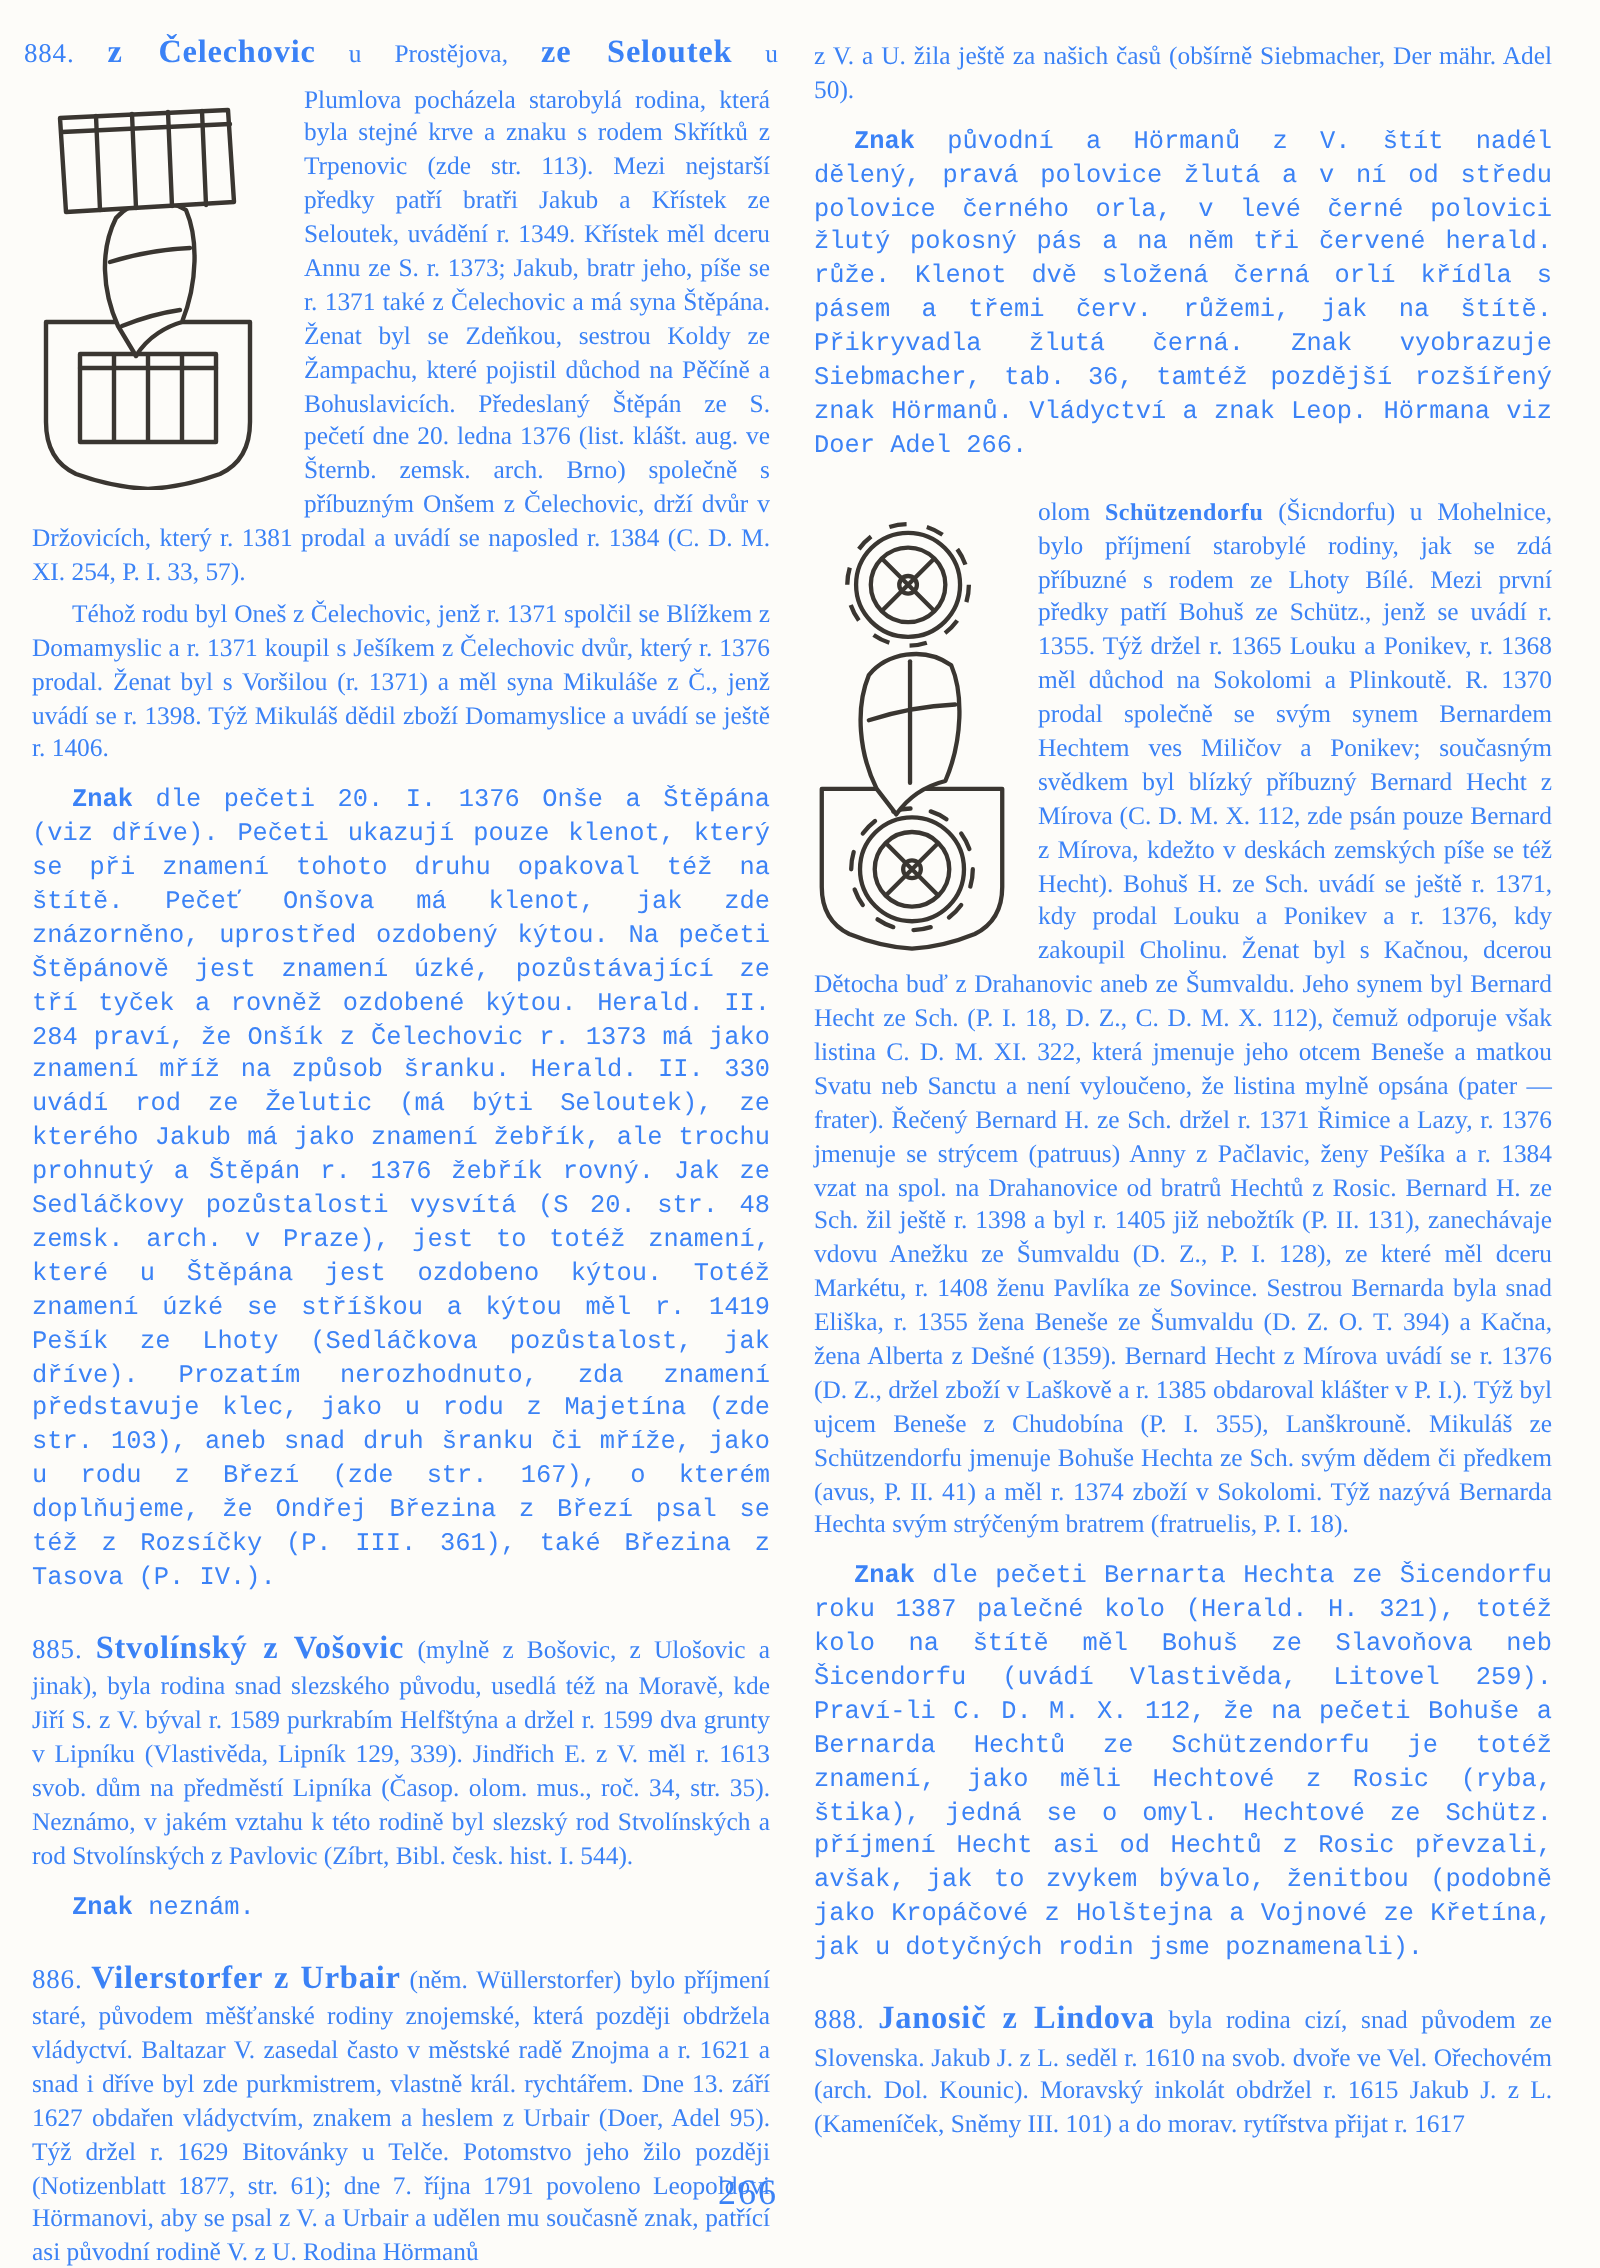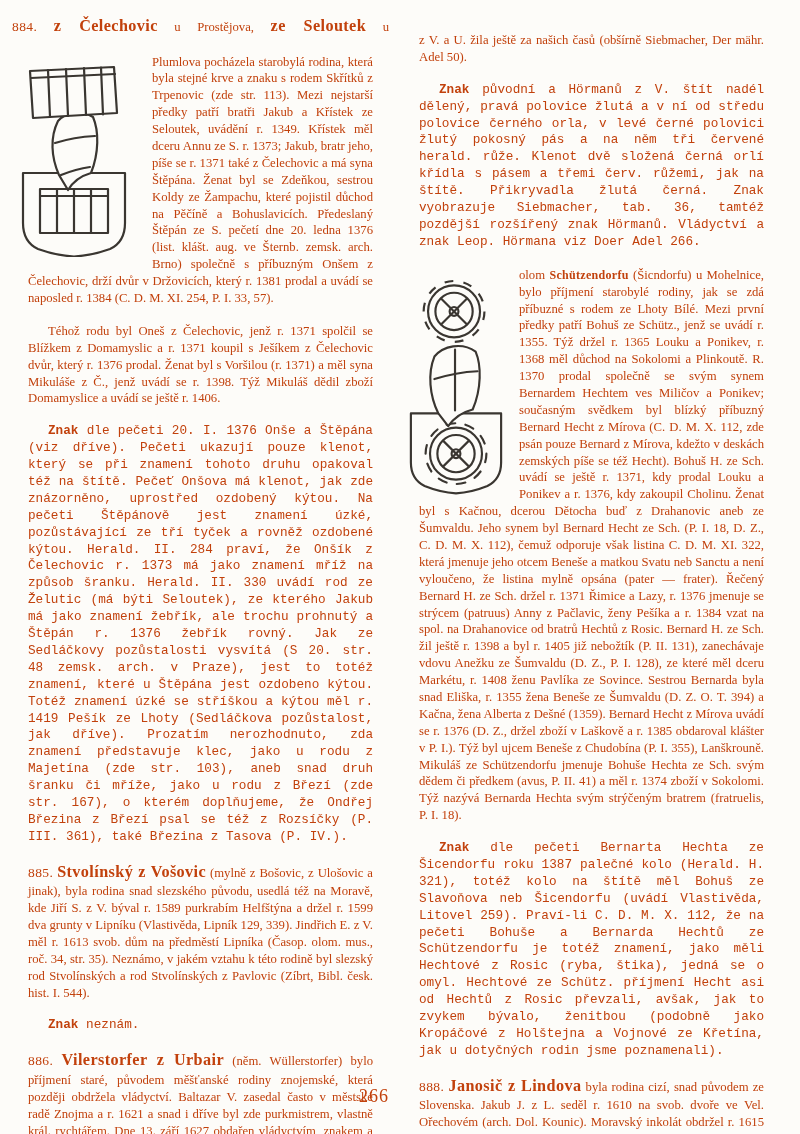--- a/index.html
+++ b/index.html
@@ -1,24 +1,24 @@
 <!DOCTYPE html>
 <html><head>
 <meta charset="utf-8">
 <style>
   html,body{margin:0;padding:0;background:#fdfcf9;}
   .page{
     position:relative;width:800px;height:1134px;box-sizing:border-box;
-    background:#fdfcf9;color:#c2410c;overflow:hidden;
+    background:#fdfcf9;color:#3b82f6;overflow:hidden;
     font-family:"Liberation Serif","DejaVu Serif",serif;
     padding:16px 20px 0 12px;
   }
   .cols{display:flex;gap:14px;}
   .col{width:382px;text-align:justify;font-size:12.7px;line-height:1.33;}
-  p{margin:16px;}
+  p{margin:4px;}
   .ind{text-indent:20px;}
   .gap{margin-top:9px;font-family:Liberation Mono, monospace;}
   .entry{margin-top:16px;}
   .hline{text-align:justify;text-align-last:justify;margin-bottom:2px;white-space:normal;}
   .num{font-size:13.5px;letter-spacing:.4px;}
   .name{font-weight:700;font-size:16.2px;letter-spacing:.4px;}
   .bname{font-weight:700;font-size:12px;letter-spacing:.3px;}
   .znak{font-weight:700;}
   .znak::after{content:" ";}
   .arms{float:left;shape-margin:6px;}

